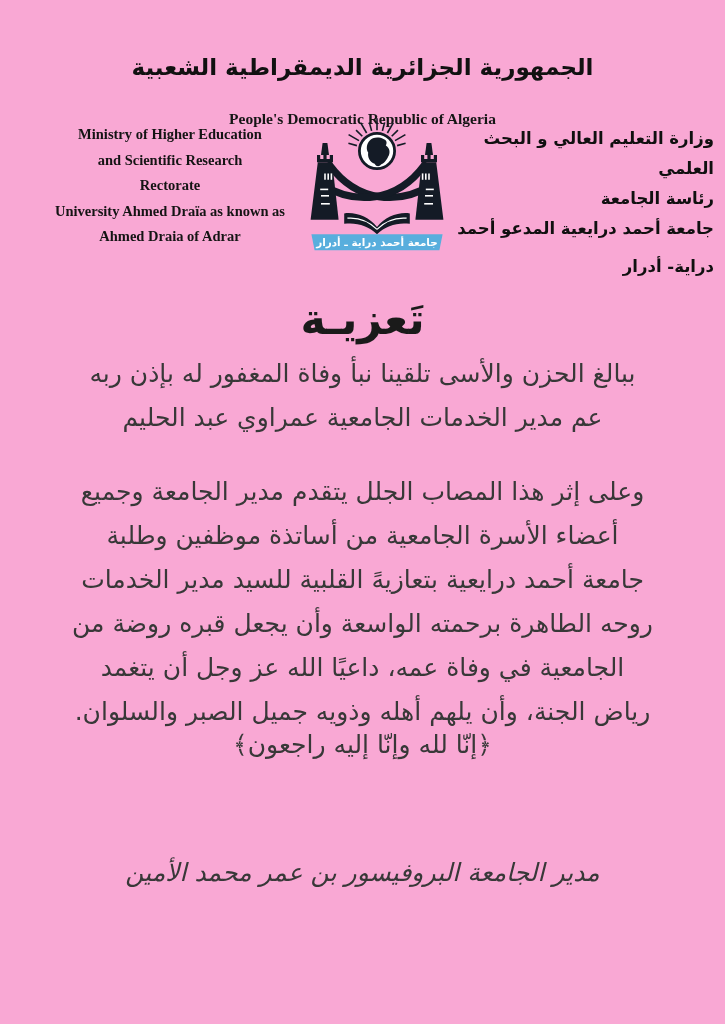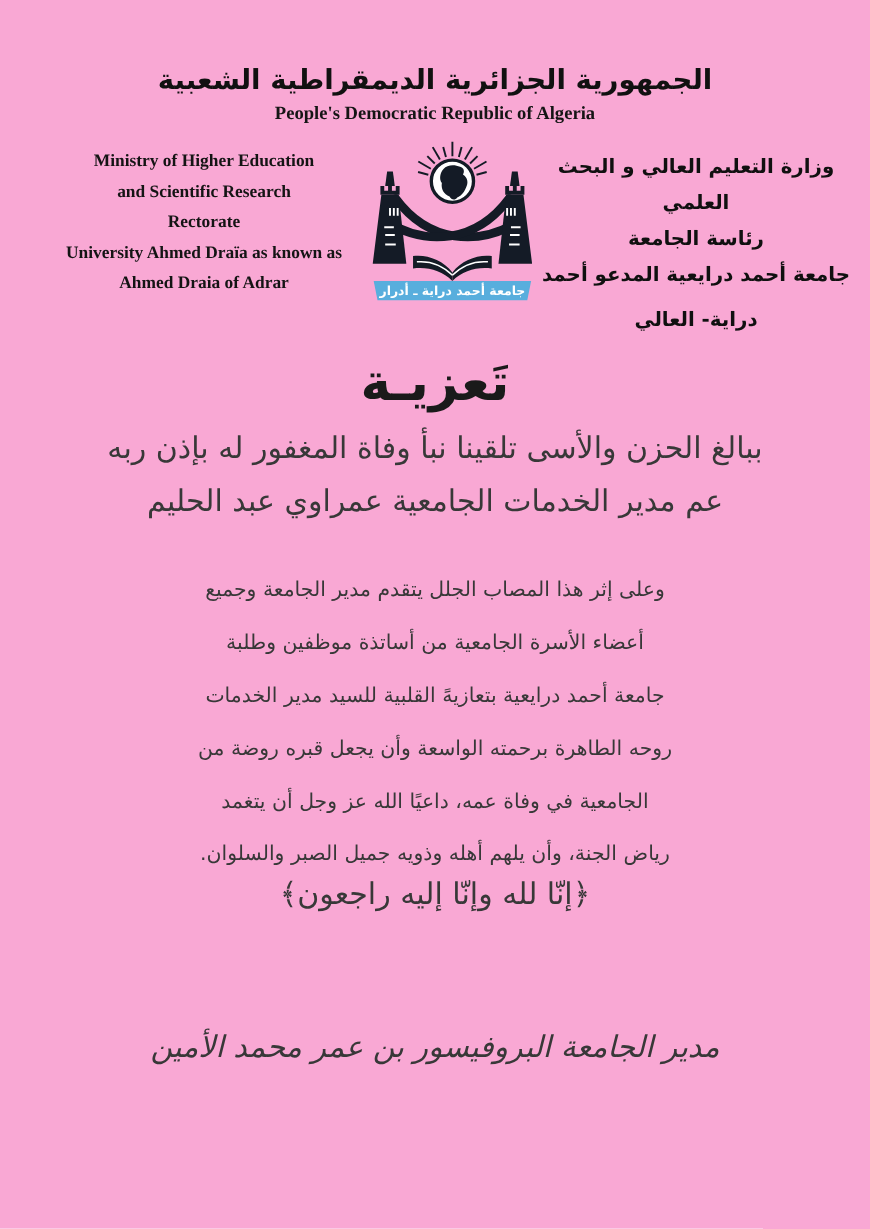--- a/index.html
+++ b/index.html
@@ -10,50 +10,50 @@
   }
   .abs { position:absolute; }
   .center { left:0; right:0; text-align:center; }
   .ar { direction:rtl; unicode-bidi:plaintext; }
 
   .republic-ar {
     top:54px; font-size:23px; font-weight:700; color:#111;
     letter-spacing:0px;
   }
   .republic-en {
-    top:86px; font-family:"Liberation Serif", serif;
+    top:110px; font-family:"Liberation Serif", serif;
     font-size:15.5px; font-weight:700; color:#151515;
   }
 
   .eng-block {
     left:28px; top:122px; width:284px; text-align:center;
     font-family:"Liberation Serif", serif; font-weight:700;
     font-size:14.5px; line-height:25.5px; color:#141414;
   }
   .eng-block div { white-space:nowrap;text-align:center; }
 
   .ar-block {
-    left:446px; top:124px; width:268px; text-align:center;
+    left:446px; top:124px; width:268px; text-align:right;
     font-size:16.5px; font-weight:700; line-height:30px; color:#101010;
   }
   .ar-block .gap { margin-top:8px; }
 
   .logo-wrap { left:301px; top:114px; width:152px; height:136px; }
 
   .letter-title {
     top:294px; font-size:43px; font-weight:700; color:#1a1a1a;
   }
 
   .intro {
     top:352px; left:55px; right:55px; text-align:center;
     font-size:25px; line-height:44px; color:#383838;
   }
   .body-par {
     top:470px; left:40px; right:40px; text-align:center;
-    font-size:17px; line-height:44px; color:#383838;
+    font-size:25px; line-height:44px; color:#383838;
   }
   .verse {
     top:730px; font-size:25px; color:#383838;
   }
   .signature {
     top:858px; font-size:25px; color:#383838;font-style:italic;
   }
 </style>
 </head>
 <body>
@@ -68,21 +68,21 @@
     <div>and Scientific Research</div>
     <div>Rectorate</div>
     <div>University Ahmed Draïa as known as</div>
     <div>Ahmed Draia of Adrar</div>
   </div>
 
   <div class="abs ar ar-block">
     <div>وزارة التعليم العالي و البحث العلمي</div>
     <div>رئاسة الجامعة</div>
     <div>جامعة أحمد درايعية المدعو أحمد</div>
-    <div class="gap">دراية- العالي</div>
+    <div class="gap">دراية- أدرار</div>
   </div>
 
   <div class="abs logo-wrap">
     <svg viewBox="0 0 190 172" width="152" height="138">
       <g stroke="#141b26" stroke-width="2">
         <line x1="95" y1="20" x2="95" y2="5"></line>
         <line x1="95" y1="20" x2="95" y2="9" transform="rotate(-15 95 46)"></line>
         <line x1="95" y1="20" x2="95" y2="5" transform="rotate(-30 95 46)"></line>
         <line x1="95" y1="20" x2="95" y2="9" transform="rotate(-45 95 46)"></line>
         <line x1="95" y1="20" x2="95" y2="5" transform="rotate(-60 95 46)"></line>

